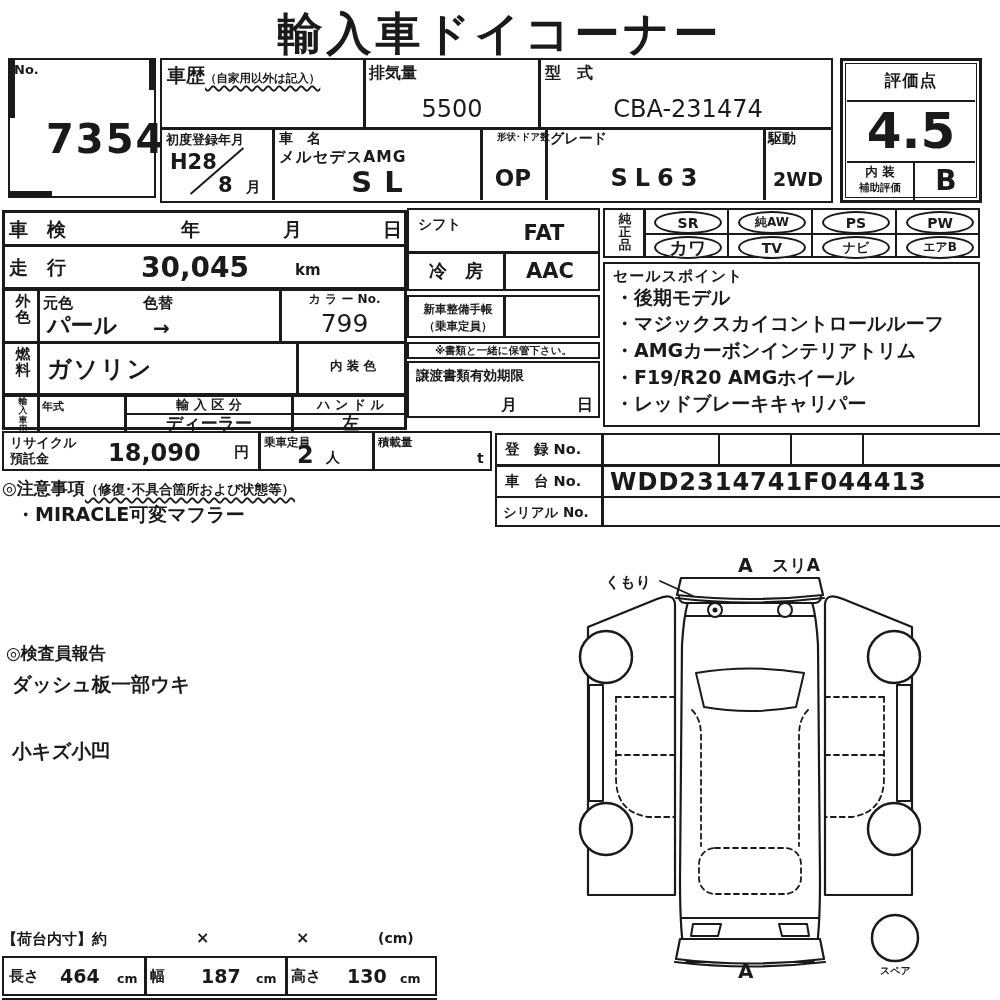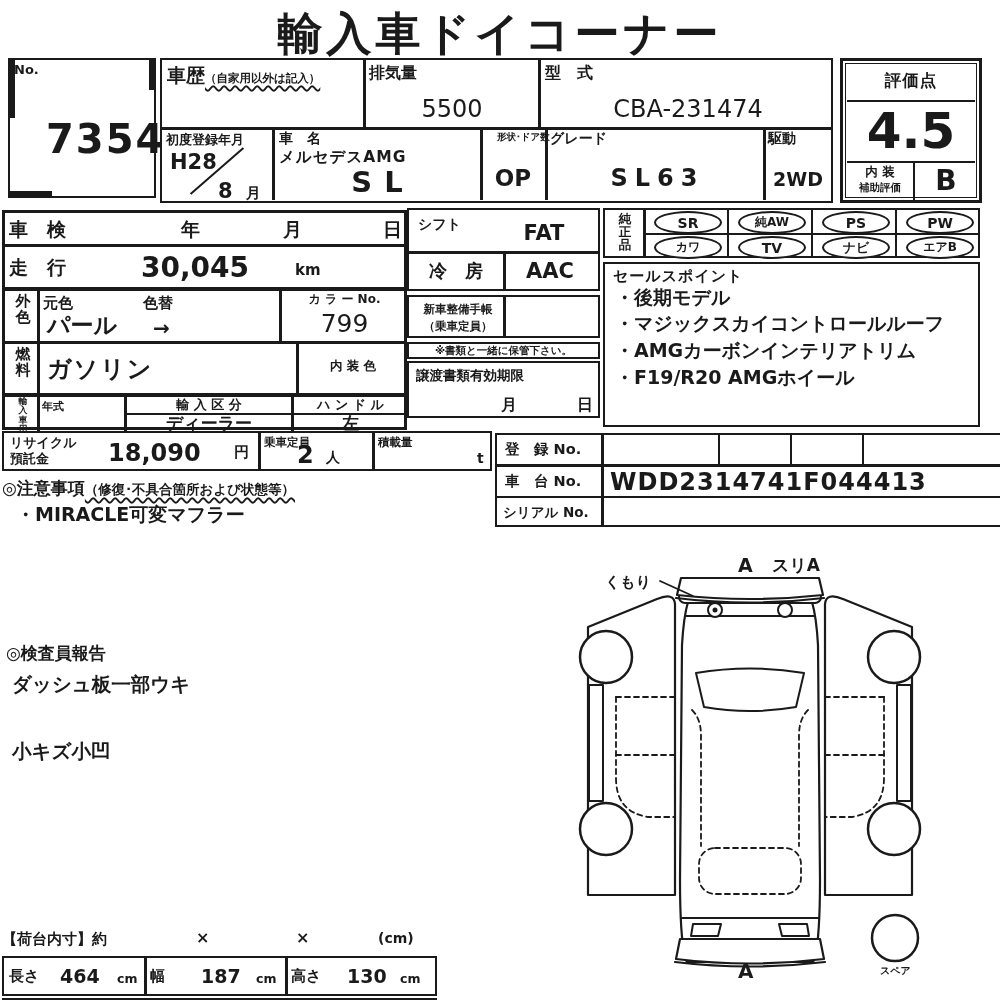--- a/index.html
+++ b/index.html
@@ -49,21 +49,21 @@
       <span class="b" style="font-size:19px;">車歴</span><span class="b wavy" style="font-size:11.5px;">（自家用以外は記入）</span>
     </div>
     <div class="abs b" style="left:207px;top:3px;font-size:16px;">排気量</div>
     <div class="abs ctr" style="left:201px;top:32px;width:178px;height:34px;font-size:24px;">5500</div>
     <div class="abs b" style="left:383px;top:3px;font-size:16px;">型　式</div>
     <div class="abs ctr" style="left:379px;top:32px;width:294px;height:34px;font-size:24px;">CBA-231474</div>
 
     <div class="abs b" style="left:4px;top:71px;font-size:13px;">初度登録年月</div>
     <div class="abs b" style="left:8px;top:90px;font-size:21px;">H28</div>
     <div class="slash" style="left:20px;top:110px;width:70px;"></div>
-    <div class="abs" style="left:56px;top:113px;margin-top:6px;">
+    <div class="abs" style="left:56px;top:113px;">
       <span class="b" style="font-size:21px;">8</span>
       <span class="b" style="font-size:15px;margin-left:8px;">月</span>
     </div>
 
     <div class="abs b" style="left:117px;top:70px;font-size:14px;">車　名</div>
     <div class="abs b" style="left:117px;top:87px;font-size:15.5px;letter-spacing:1px;">メルセデスAMG</div>
     <div class="abs ctr b" style="left:112px;top:104px;width:206px;height:36px;font-size:29px;letter-spacing:12px;text-indent:12px;">SL</div>
 
     <div class="abs b" style="left:322px;top:71px;font-size:9.5px;padding-left:13px;">形状･ドア数</div>
     <div class="abs ctr b" style="left:318px;top:100px;width:66px;height:36px;font-size:23px;">OP</div>
@@ -175,32 +175,33 @@
     <div class="line" style="left:290px;top:0;width:2px;height:100%;"></div>
     <div class="abs vtext b" style="left:12px;top:2px;width:16px;font-size:12.5px;">
         <span>純</span>
         <span>正</span>
         <span>品</span>
       </div>
     <div class="oval" style="left:49px;top:1px;width:64px;height:19px;font-size:14px;">SR</div>
     <div class="oval" style="left:133px;top:1px;width:64px;height:19px;font-size:12px;">純AW</div>
     <div class="oval" style="left:217px;top:1px;width:64px;height:19px;font-size:14px;">PS</div>
     <div class="oval" style="left:301px;top:1px;width:64px;height:19px;font-size:14px;">PW</div>
-    <div class="oval" style="left:49px;top:26px;width:64px;height:19px;font-size:12px;">カワ</div>
+    <div class="oval" style="left:49px;top:26px;width:64px;height:19px;font-size:18px;">カワ</div>
     <div class="oval" style="left:133px;top:26px;width:64px;height:19px;font-size:14px;">TV</div>
     <div class="oval" style="left:217px;top:26px;width:64px;height:19px;font-size:13px;">ナビ</div>
     <div class="oval" style="left:301px;top:26px;width:64px;height:19px;font-size:12px;">エアB</div>
   </div>
 
   <div class="box" style="left:603px;top:262px;width:377px;height:165px;">
     <div class="abs b" style="left:8px;top:3px;font-size:15px;letter-spacing:1px;">セールスポイント</div>
     <div class="abs b" style="left:10px;top:21px;font-size:19px;">・後期モデル</div>
     <div class="abs b" style="left:10px;top:47px;font-size:19px;">・マジックスカイコントロールルーフ</div>
     <div class="abs b" style="left:10px;top:74px;font-size:19px;">・AMGカーボンインテリアトリム</div>
     <div class="abs b" style="left:10px;top:101px;font-size:19px;">・F19/R20 AMGホイール</div>
+    <div class="abs b" style="left:10px;top:127px;font-size:19px;">・レッドブレーキキャリパー</div>
   </div>
 
   <div class="box" style="left:2px;top:431px;width:490px;height:40px;">
     <div class="line" style="left:254px;top:0;width:2.5px;height:100%;"></div>
     <div class="line" style="left:368px;top:0;width:2.5px;height:100%;"></div>
     <div class="abs" style="left:6px;top:2px;">
       <div class="b" style="font-size:13px;line-height:1.2;">リサイクル</div>
       <div class="b" style="font-size:13px;line-height:1.2;">預託金</div>
     </div>
     <div class="abs b" style="left:104px;top:6px;font-size:24px;">18,090</div>

